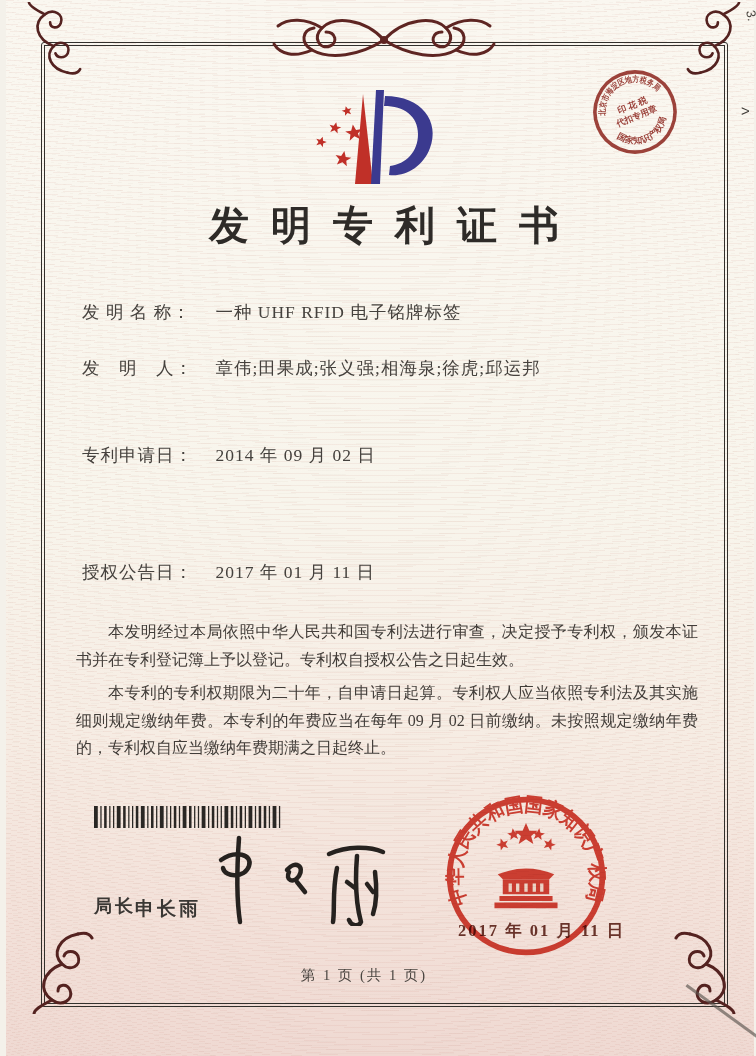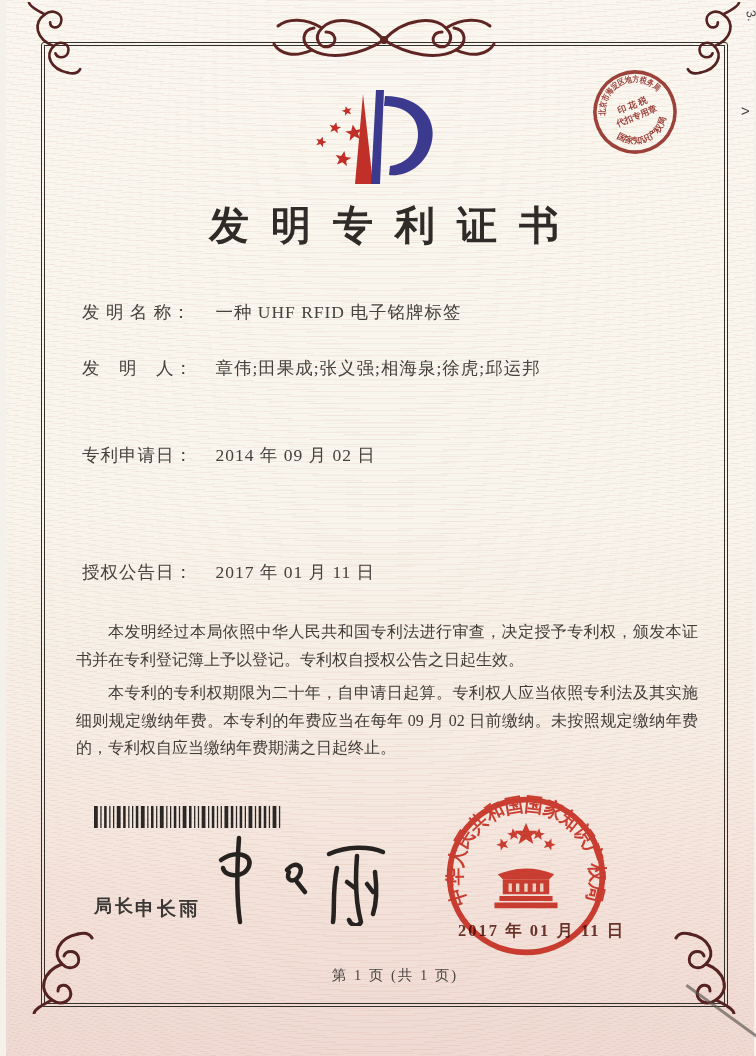--- a/index.html
+++ b/index.html
@@ -53,21 +53,21 @@
   .director-title { left:88px; top:862px; font-family:"Liberation Sans","DejaVu Sans",sans-serif; font-size:18px; font-weight:600; letter-spacing:3px; color:#3a3734;margin-top:32px; }
   .director-name  { left:104px; top:896px; font-family:"Liberation Sans","DejaVu Sans",sans-serif; font-size:19px; font-weight:600; letter-spacing:3px; color:#3a3734;padding-left:25px; }
 
   .signature { left:175px; top:826px; width:240px; height:100px; }
 
   .gov-seal { left:437px; top:793px; width:166px; height:166px; mix-blend-mode:multiply; opacity:.95; }
   .seal-date { left:452px; top:920px; font-size:16.5px; font-weight:600; letter-spacing:2px; color:#6f3a31; mix-blend-mode:multiply; }
 
   .tax-stamp { left:579px; top:62px; width:100px; height:100px; transform:rotate(-22deg); mix-blend-mode:multiply; opacity:.85; }
 
-  .page-footer { left:0; top:966px; width:716px; text-align:center; font-size:14.5px; letter-spacing:2px; color:#4a4540;margin-left:31px; }
+  .page-footer { left:0; top:966px; width:716px; text-align:center; font-size:14.5px; letter-spacing:2px; color:#4a4540; }
 
   .mark-top { left:740px; top:8px; font-size:13px; color:#4a4540; transform:rotate(78deg); font-family:"Liberation Sans",sans-serif; }
   .mark-mid { left:735px; top:102px; font-size:15px; color:#3d3a36; font-family:"Liberation Sans",sans-serif; }
 
   .ornament { pointer-events:none; }
   .orn-top { left:255px; top:10px; width:246px; height:56px; }
   .orn-tl { left:12px;  top:2px;  width:66px; height:76px; transform:scale(1,-1); }
   .orn-tr { left:678px; top:2px;  width:66px; height:76px; transform:scale(-1,-1); }
   .orn-bl { left:18px;  top:928px; width:70px; height:86px; }
   .orn-br { left:668px; top:928px; width:70px; height:86px; transform:scale(-1,1); }

